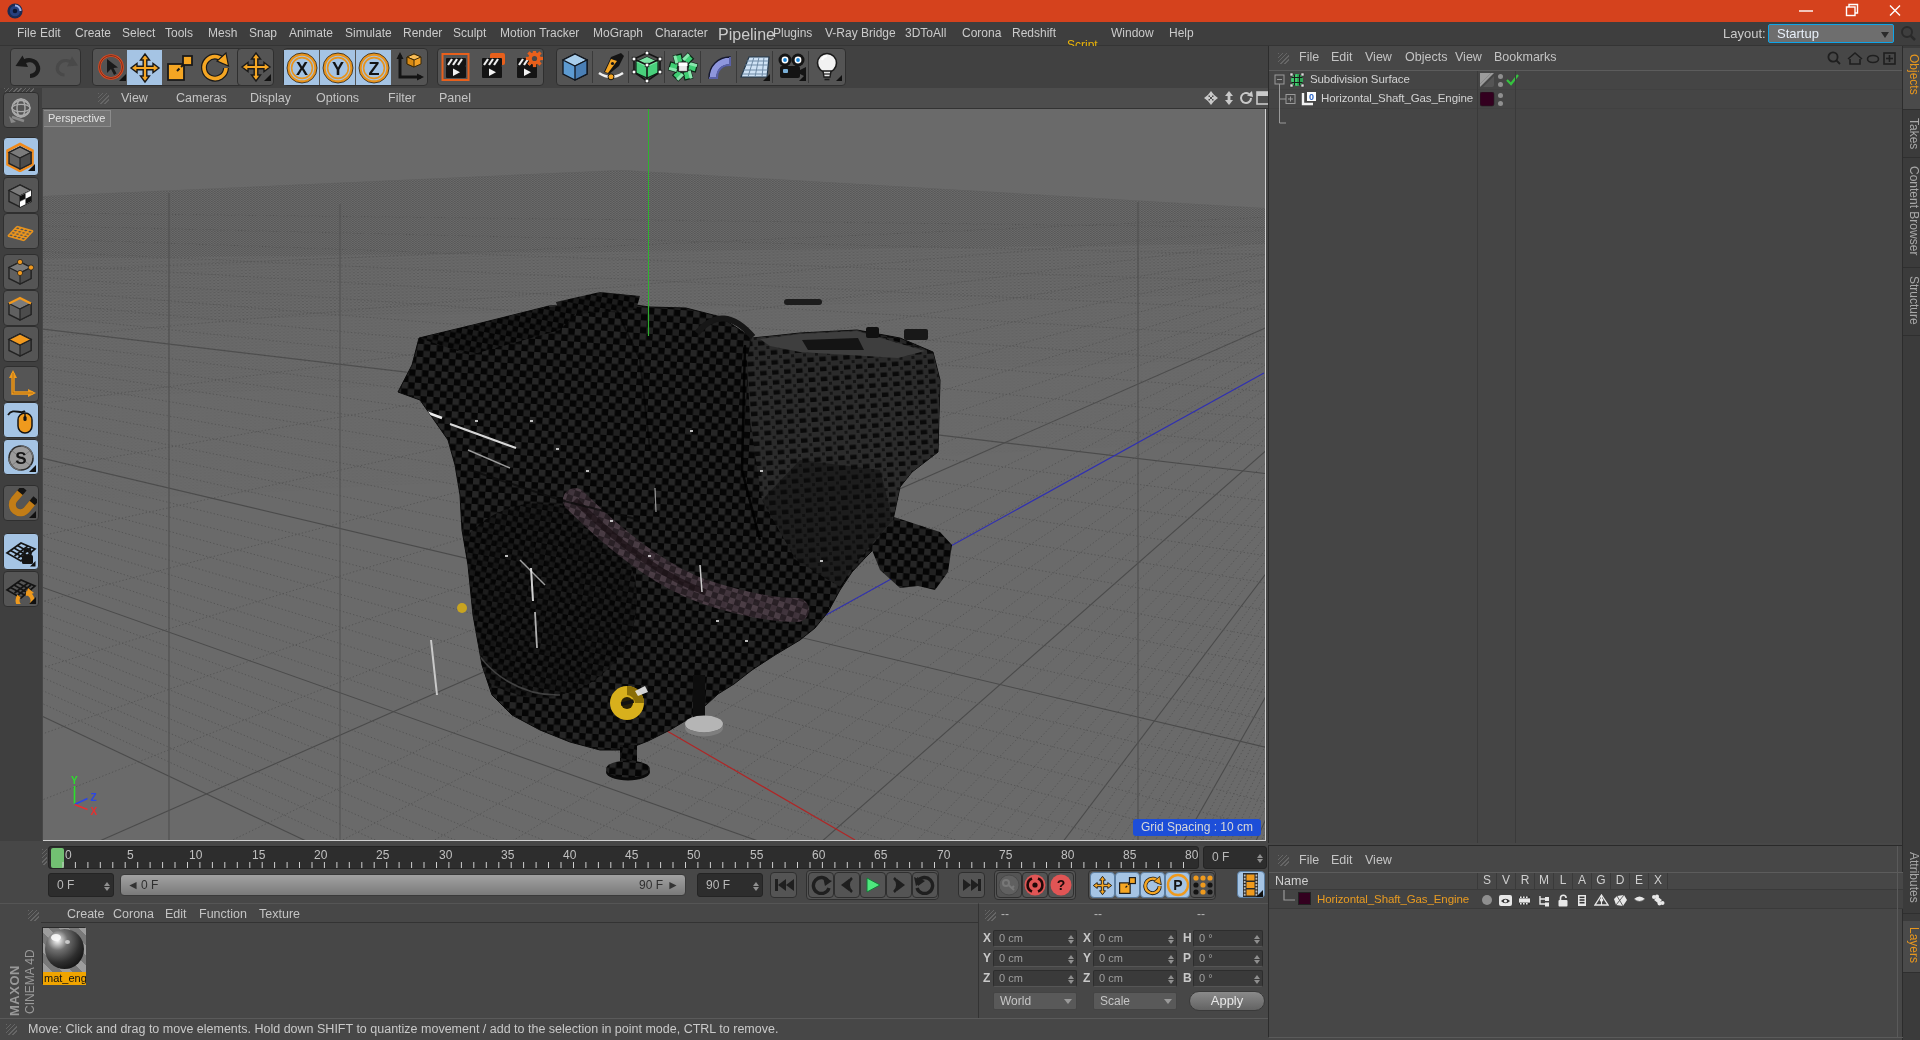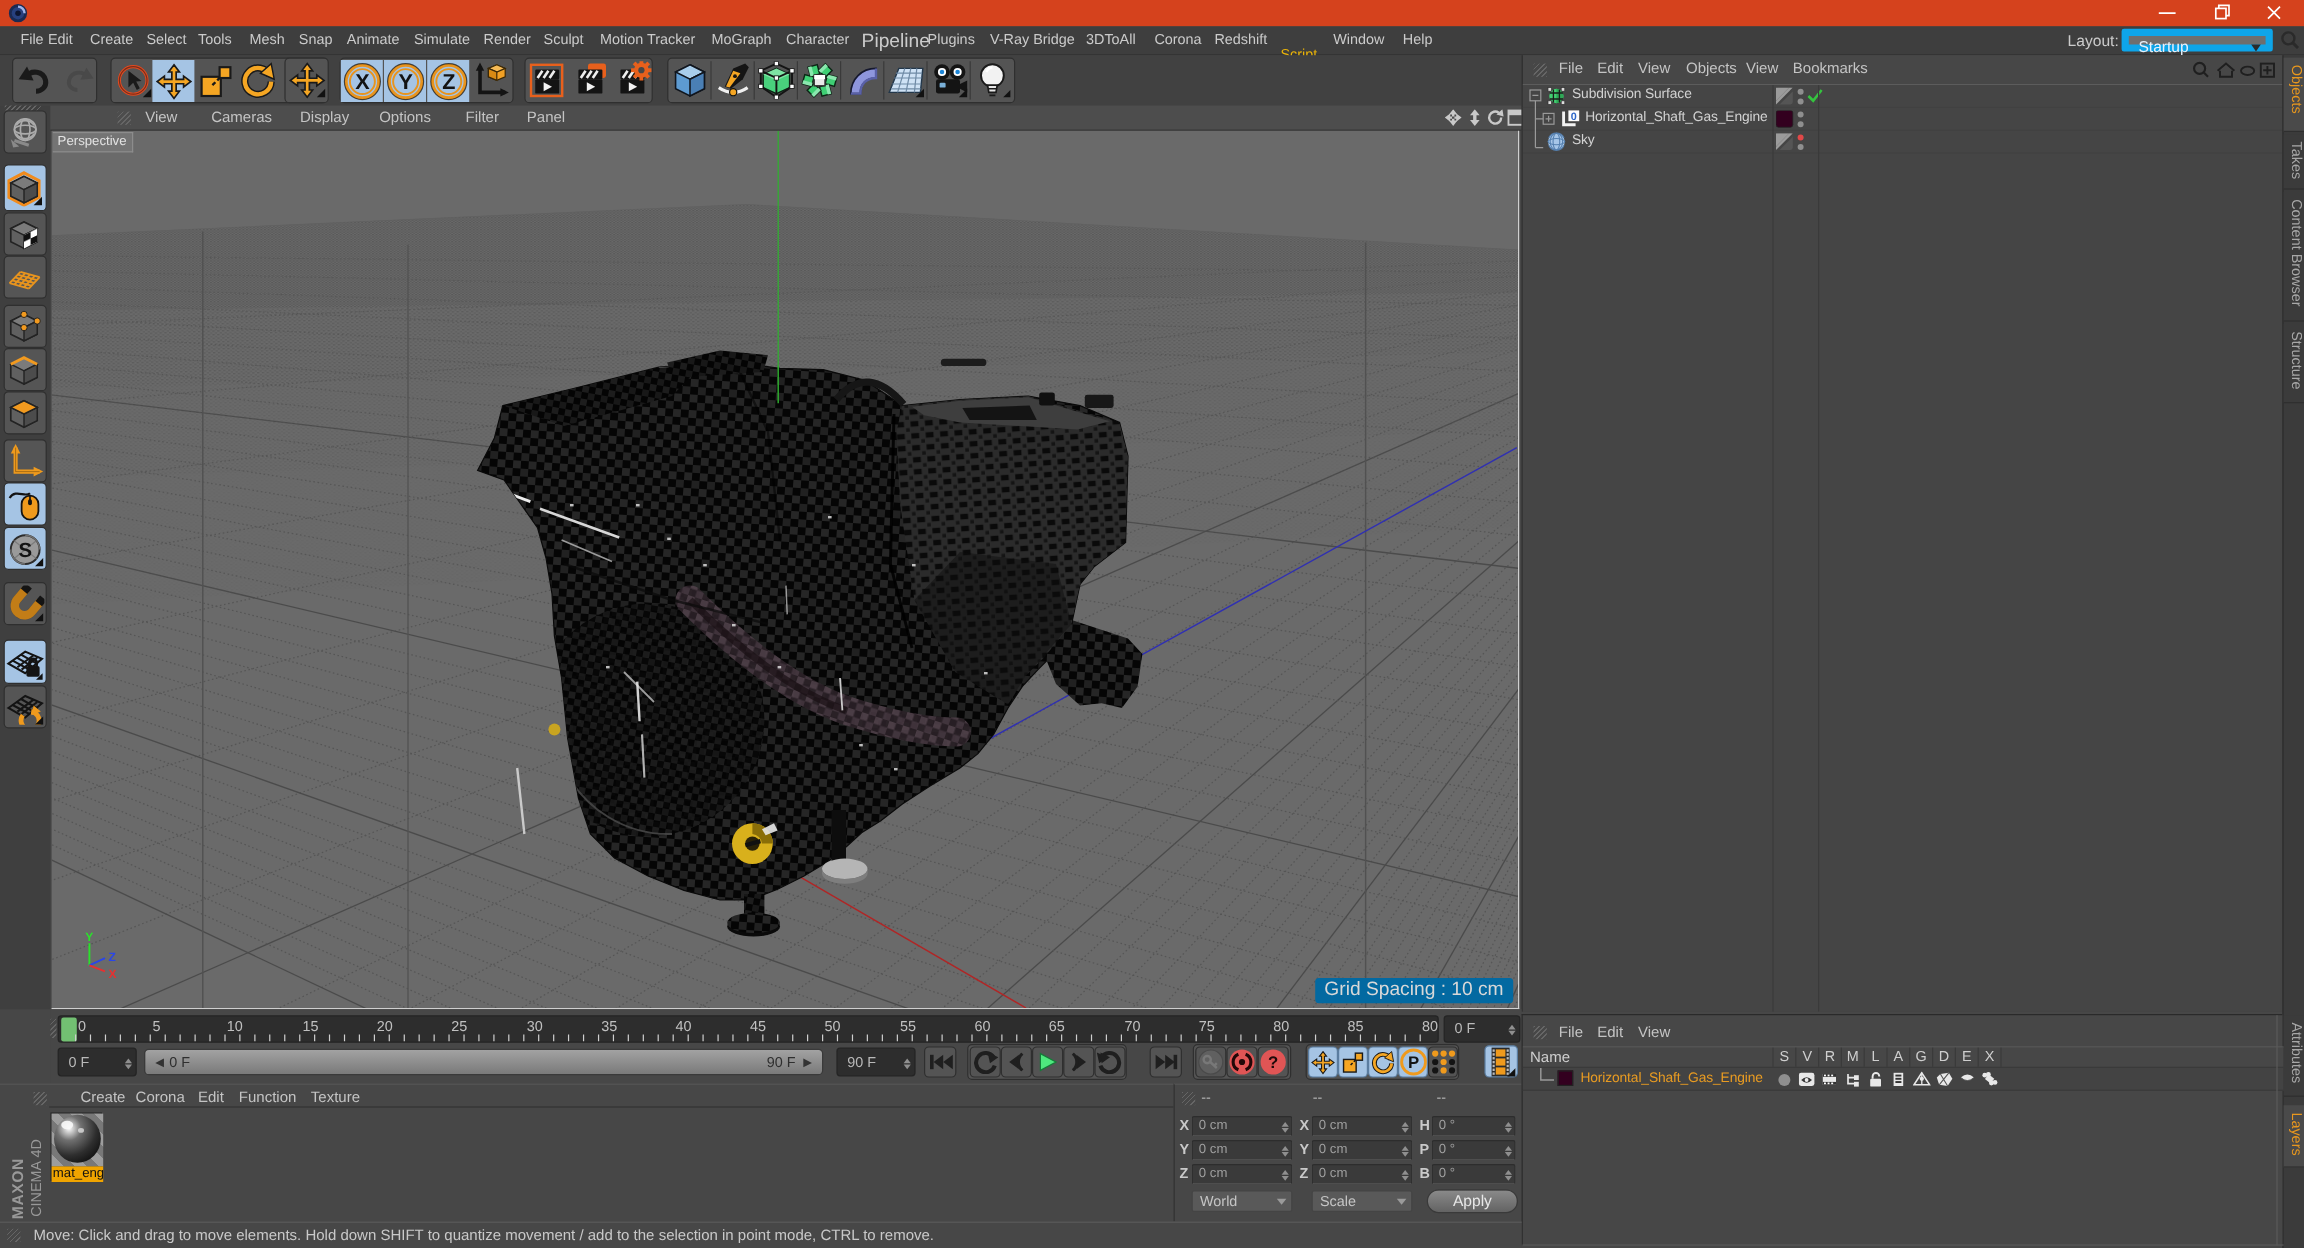--- a/index.html
+++ b/index.html
@@ -9,21 +9,21 @@
 .tgroup{position:absolute;top:2px;height:38px;background:#545454;border:1px solid #2f2f2f;border-radius:4px}
 .tbtn{position:absolute;top:1px;width:35px;height:34px;display:flex;align-items:center;justify-content:center}
 .tbtn.blue{background:#a5c4e4}
 .tsep{position:absolute;top:2px;width:1px;height:32px;background:#3a3a3a}
 #leftbar{left:0;top:88px;width:42px;height:753px;background:#3f3f3f}
 .lbtn{position:absolute;left:3px;width:36px;height:36px;background:#555;border:1px solid #2f2f2f;border-radius:4px;display:flex;align-items:center;justify-content:center}
 .lbtn.blue{background:#a5c4e4}
 #vpmenubar{left:42px;top:88px;width:1226px;height:21px;background:#4d4d4d;border-bottom:1px solid #333}
 #viewport{left:43px;top:109px;width:1223px;height:732px;background:#6a6a6a;border-right:1px solid #d0d0d0;border-bottom:1px solid #d0d0d0}
 #persp{left:1px;top:1px;background:#747474;border:1px solid #8c8c8c;border-left:none;color:#e2e2e2;font-size:11px;padding:1px 5px 2px 4px}
-#gridlabel{right:4px;bottom:4px;background:#0369a1;border-radius:3px;color:#d8d8d8;font-size:16px;padding:1px 8px 2px 8px}
+#gridlabel{right:4px;bottom:4px;background:#1d4ed8;border-radius:3px;color:#d8d8d8;font-size:12px;padding:1px 8px 2px 8px}
 #rightpanel{left:1268px;top:46px;width:634px;height:797px;background:#474747;border-left:1px solid #2c2c2c}
 #rp-tree{position:absolute;left:0;top:25px;width:634px;height:772px;background:#454545}
 .orow{position:absolute;left:0;width:634px;height:19px;border-bottom:1px solid #414141;color:#d2d2d2;font-size:11.5px;letter-spacing:-0.1px}
 #tabstrip{left:1902px;top:46px;width:18px;height:994px;background:#3b3b3b;border-left:1px solid #2c2c2c}
 .vtab{position:absolute;left:0;width:18px;color:#a8a8a8;font-size:12px}
 .vtab span{display:block;transform:rotate(90deg) translateY(-18px);transform-origin:top left;white-space:nowrap;padding-left:6px}
 #timeline{left:42px;top:841px;width:1226px;height:62px;background:#474747}
 .ruler{position:absolute;left:6px;top:5px;width:1151px;height:23px;background:#2d2d2d;border-radius:3px;border:1px solid #242424}
 .rlab{position:absolute;top:1px;color:#c0c0c0;font-size:12px}
 .dbox{position:absolute;background:#2d2d2d;border:1px solid #242424;border-radius:3px;color:#b9b9b9;font-size:12px}
@@ -74,21 +74,21 @@
     <span class="abs" style="left:718px;top:4px;color:#cbcbcb;font-size:16px">Pipeline</span>
     <span class="abs" style="left:773px;top:4px;color:#cbcbcb;font-size:12px">Plugins</span>
     <span class="abs" style="left:825px;top:4px;color:#cbcbcb;font-size:12px">V-Ray Bridge</span>
     <span class="abs" style="left:905px;top:4px;color:#cbcbcb;font-size:12px">3DToAll</span>
     <span class="abs" style="left:962px;top:4px;color:#cbcbcb;font-size:12px">Corona</span>
     <span class="abs" style="left:1012px;top:4px;color:#cbcbcb;font-size:12px">Redshift</span>
     <span class="abs" style="left:1067px;top:16px;color:#eab308;font-size:12px">Script</span>
     <span class="abs" style="left:1111px;top:4px;color:#cbcbcb;font-size:12px">Window</span>
     <span class="abs" style="left:1169px;top:4px;color:#cbcbcb;font-size:12px">Help</span>
     <span class="abs" style="left:1723px;top:4px;color:#cbcbcb;font-size:13px">Layout:</span>
-    <div class="abs" style="left:1768px;top:2px;width:126px;height:19px;background:#6e6e6e;border:6px solid #0ea5e9;border-radius:2px">
+    <div class="abs" style="left:1768px;top:2px;width:126px;height:19px;background:#6e6e6e;border:1px solid #0ea5e9;border-radius:2px">
       <span class="abs" style="left:8px;top:1px;color:#e8f0fa;font-size:13px">Startup</span>
       <span class="abs" style="right:4px;top:7px;border:4.5px solid transparent;border-top:6px solid #2b2b2b"></span>
     </div>
     <svg class="abs" style="left:1900px;top:3px" width="17" height="17">
       <circle cx="7" cy="7" r="5" fill="none" stroke="#2a2a2a" stroke-width="2"></circle>
       <line x1="10.5" y1="10.5" x2="15" y2="15" stroke="#2a2a2a" stroke-width="2.5"></line>
     </svg>
   </div>
 <div id="toolbar" class="abs">
     <div class="abs grip" style="left:2px;top:50px;width:6px;height:34px"></div>
@@ -901,40 +901,20 @@
           <path d="M3 2 L3 13 L13 13" fill="none" stroke="#f2f2f2" stroke-width="2.4"></path>
           <rect x="7" y="1" width="9" height="9" fill="#fdfdfd"></rect>
           <text x="11.5" y="8.8" font-size="9" font-weight="bold" fill="#2c66c8" text-anchor="middle" font-family="Liberation Sans">0</text>
         </svg>
         <svg width="15" height="15" style="position:absolute;left:211px;top:2px">
           <rect x="0" y="0" width="14" height="14" rx="2" fill="#33001f" stroke="#222" stroke-width="0.6"></rect>
         </svg>
         <span style="position:absolute;left:229px;top:3px;width:5px;height:5px;border-radius:3px;background:#8f8f8f"></span>
         <span style="position:absolute;left:229px;top:11px;width:5px;height:5px;border-radius:3px;background:#8f8f8f"></span>
       </div>
-      <div class="orow" style="top:38px">
-        <span style="position:absolute;left:41px;top:2px">Sky</span>
-        <svg width="16" height="16" style="position:absolute;left:20px;top:1px">
-          <circle cx="8" cy="8" r="7" fill="#a6c6e8"></circle>
-          <g fill="none" stroke="#5580b0" stroke-width="0.9">
-            <ellipse cx="8" cy="8" rx="7" ry="2.6"></ellipse>
-            <ellipse cx="8" cy="8" rx="2.8" ry="7"></ellipse>
-            <ellipse cx="8" cy="8" rx="5.2" ry="7"></ellipse>
-            <path d="M1.6 5 a7 7 0 0 1 12.8 0 M1.6 11 a7 7 0 0 0 12.8 0"></path>
-          </g>
-        </svg>
-        <svg width="15" height="15" style="position:absolute;left:211px;top:2px">
-          <rect x="0" y="0" width="14" height="14" rx="2" fill="#555"></rect>
-          <path d="M0 14 L14 0 L14 3 L3 14 Z" fill="#454545"></path>
-          <path d="M0 11 L11 0 L14 0 L0 14 Z" fill="#9b9b9b"></path>
-          <path d="M0 0 L11 0 L0 11 Z" fill="#9b9b9b"></path>
-        </svg>
-        <span style="position:absolute;left:229px;top:3px;width:5px;height:5px;border-radius:3px;background:#e04848"></span>
-        <span style="position:absolute;left:229px;top:11px;width:5px;height:5px;border-radius:3px;background:#8f8f8f"></span>
-      </div>
       <svg class="abs" style="left:0;top:0" width="240" height="70">
         <g stroke="#9a9a9a" stroke-width="1" fill="none">
           <rect x="6" y="4" width="9" height="9" fill="#454545"></rect>
           <line x1="8" y1="8.5" x2="13" y2="8.5"></line>
           <line x1="10.5" y1="13" x2="10.5" y2="52"></line>
           <line x1="10.5" y1="28" x2="17" y2="28"></line>
           <rect x="17" y="23.5" width="9" height="9" fill="#454545"></rect>
           <line x1="19" y1="28" x2="24" y2="28"></line>
           <line x1="21.5" y1="25.5" x2="21.5" y2="30.5"></line>
           <line x1="10.5" y1="52" x2="17" y2="52"></line>

